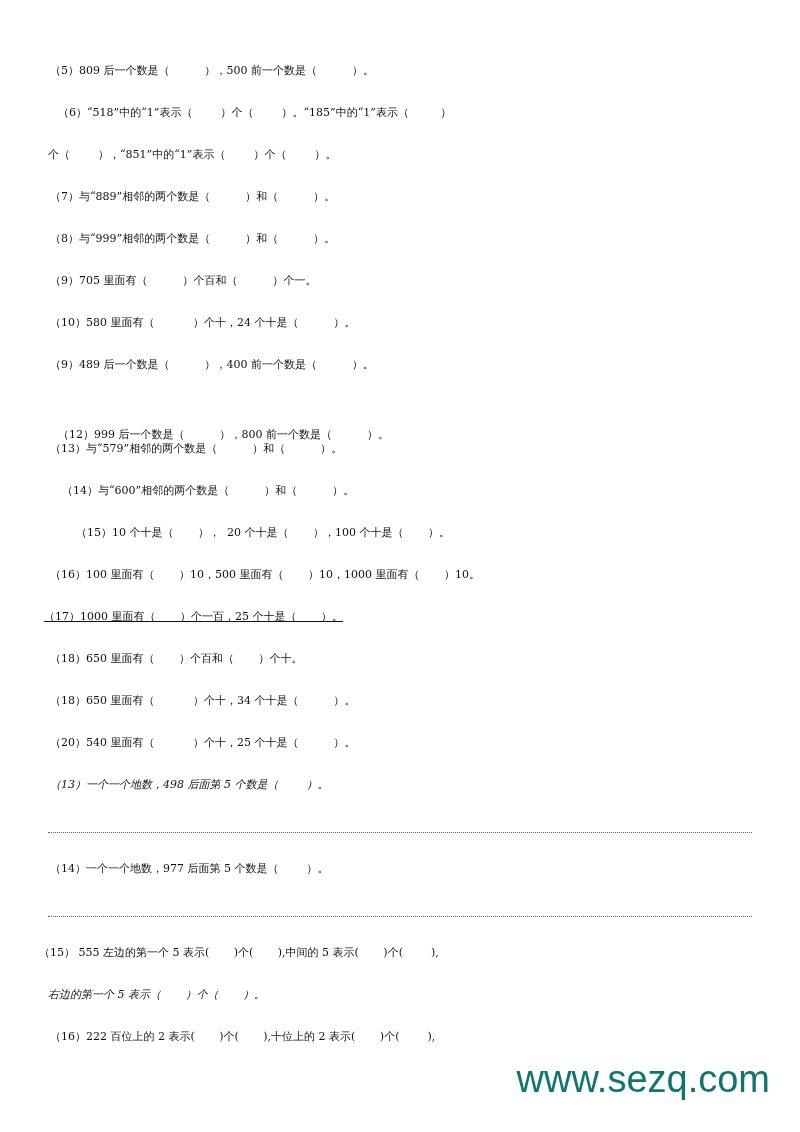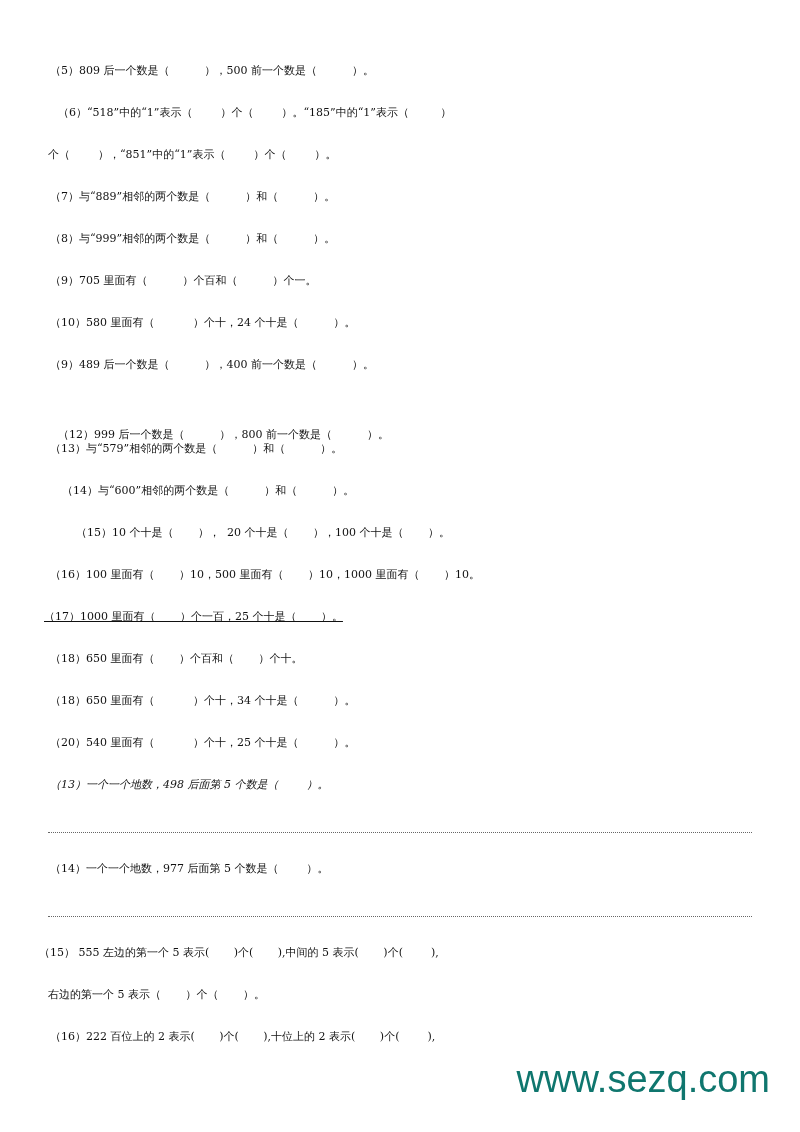--- a/index.html
+++ b/index.html
@@ -34,17 +34,17 @@
   <div class="line" style="top:733px;left:50px;">（20）540 里面有（           ）个十，25 个十是（          ）。</div>
   <div class="line" style="top:775px;left:50px;font-style:italic;">（13）一个一个地数，498 后面第 5 个数是（        ）。</div>
 
   <div class="dotted" style="top:832px;"></div>
 
   <div class="line" style="top:859px;left:50px;">（14）一个一个地数，977 后面第 5 个数是（        ）。</div>
 
   <div class="dotted" style="top:916px;"></div>
 
   <div class="line" style="top:943px;left:39px;">（15） 555 左边的第一个 5 表示(       )个(       ),中间的 5 表示(       )个(        ),</div>
-  <div class="line" style="top:985px;left:48px;">右边的第一个 5 表示（       ）个（       ）。</div>
+  <div class="line" style="top:985px;left:48px;font-style:italic;">右边的第一个 5 表示（       ）个（       ）。</div>
   <div class="line" style="top:1027px;left:50px;">（16）222 百位上的 2 表示(       )个(       ),十位上的 2 表示(       )个(        ),</div>
 
   <div class="watermark">www.sezq.com</div>
 </div>
 
 </body></html>

